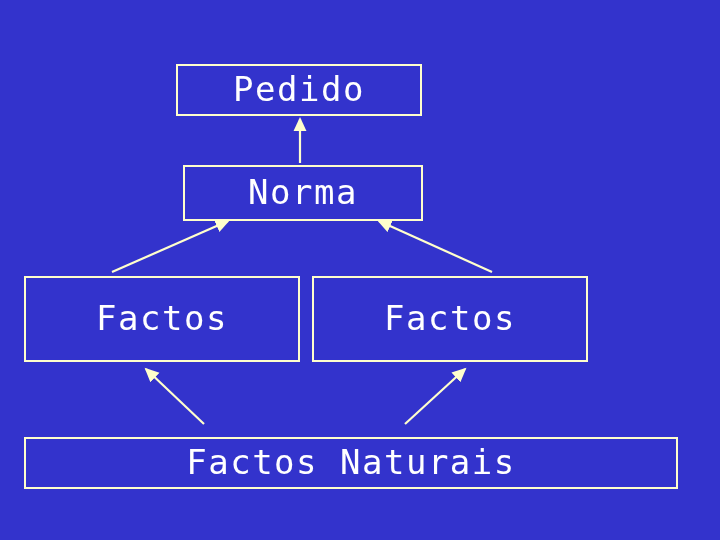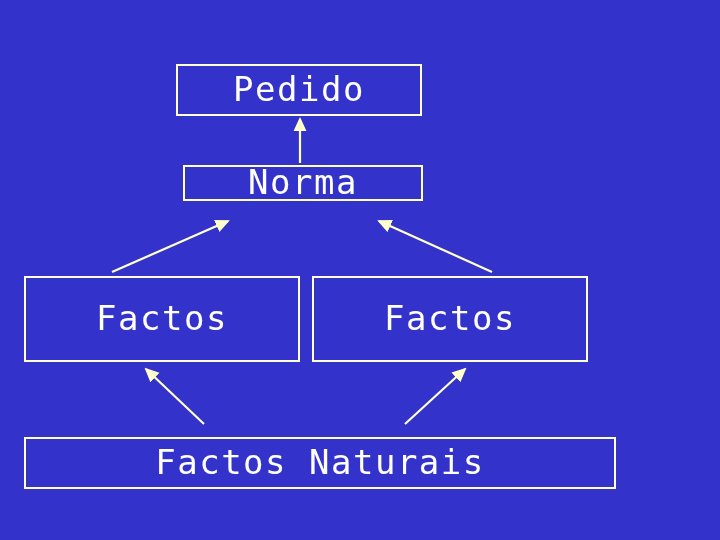--- a/index.html
+++ b/index.html
@@ -49,38 +49,38 @@
   #node-pedido {
     left: 176px;
     top: 64px;
     width: 246px;
     height: 52px;
   }
   #node-norma {
     left: 183px;
     top: 165px;
     width: 240px;
-    height: 36px;
+    height: 56px;
   }
   #node-factos-principais {
     left: 24px;
     top: 276px;
     width: 276px;
     height: 86px;
   }
   #node-factos-instrumentais {
     left: 312px;
     top: 276px;
     width: 276px;
     height: 86px;
   }
   #node-factos-naturais {
     left: 24px;
     top: 437px;
-    width: 592px;
+    width: 654px;
     height: 52px;
   }
 </style>
 </head>
 <body>
 
 <div id="stage">
 
   <svg class="arrows" viewBox="0 0 720 540">
     <defs>

